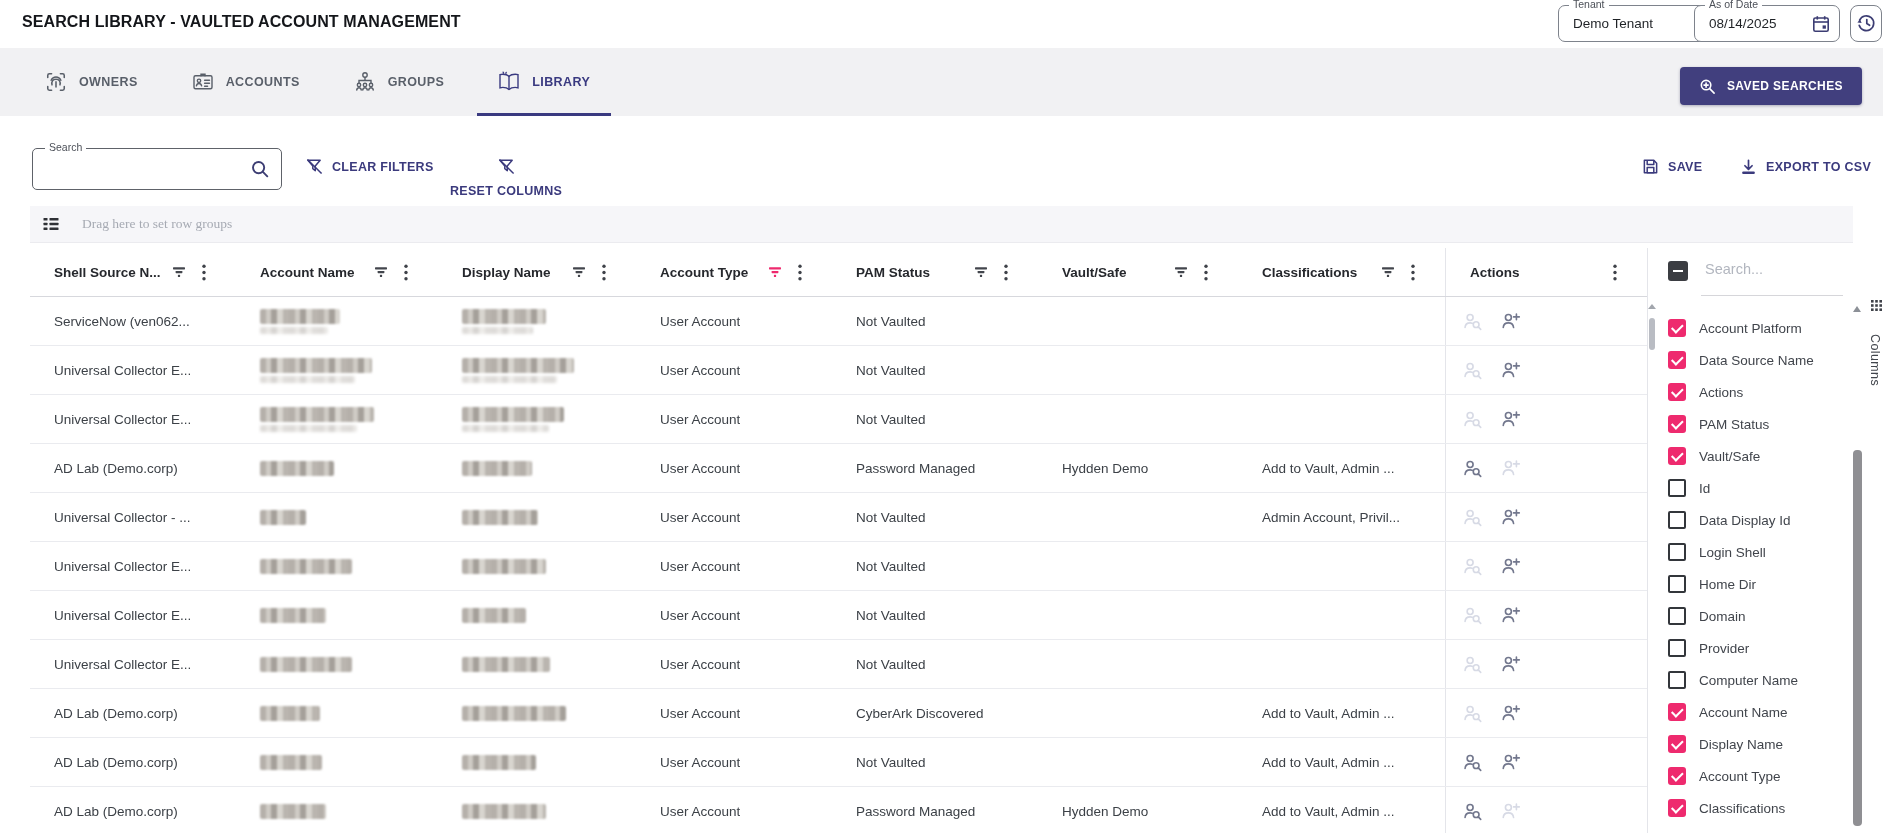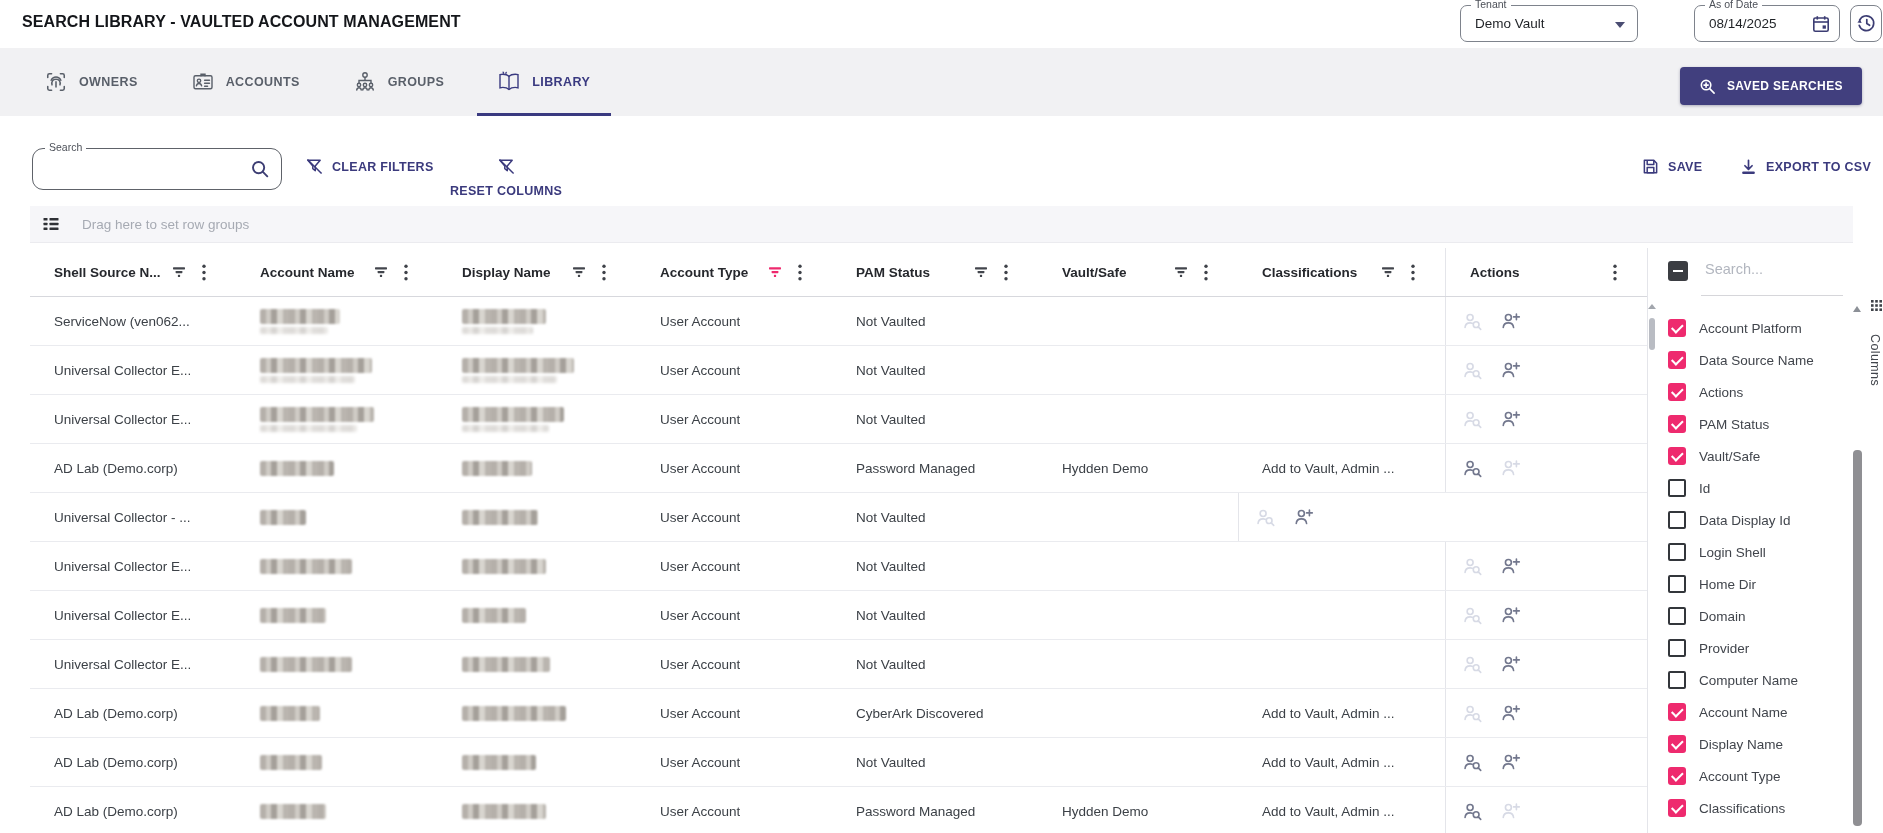--- a/index.html
+++ b/index.html
@@ -7,47 +7,47 @@
   #app{position:relative;width:1883px;height:833px;overflow:hidden;background:#fff;color:#3c4147;}
   svg{display:block;}
   button{font-family:inherit;cursor:pointer;}
 
   
   .titlebar{position:absolute;left:0;top:0;width:100%;height:48px;background:#fff;}
   .page-title{position:absolute;left:22px;top:13px;font-size:16px;font-weight:700;color:#14161a;letter-spacing:.1px;white-space:nowrap;}
   .ofield{position:absolute;top:5px;height:37px;border:1px solid #7e838c;border-radius:7px;background:#fff;box-sizing:border-box;}
   .ofield .flabel{position:absolute;left:10px;top:-8px;padding:0 4px;background:#fff;font-size:10.5px;color:#4c5058;white-space:nowrap;}
   .ofield .fvalue{position:absolute;left:14px;top:10px;font-size:13.5px;color:#1f2226;white-space:nowrap;}
-  #tenant-field{left:1460px;width:178px;}
+  #tenant-field{left:1558px;width:178px;}
   #asof-field{left:1694px;width:146px;}
   .caret{position:absolute;right:12px;top:16px;color:#4a4d72;}
   .cal-ic{position:absolute;right:8px;top:8px;color:#3c3d73;}
   .history-btn{position:absolute;left:1850px;top:5px;width:32px;height:37px;border:1px solid #7e838c;border-radius:8px;background:#fff;color:#3c3d73;display:flex;align-items:center;justify-content:center;padding:0;}
 
   
   .tabbar{position:absolute;left:0;top:48px;width:100%;height:68px;background:#f1f1f3;}
   .tabs{position:absolute;left:18px;top:0;height:100%;display:flex;}
   .tab{position:relative;display:flex;align-items:center;gap:12px;padding:0 27px;color:#595f69;font-size:12.5px;font-weight:700;letter-spacing:.4px;}
   .tab.active{color:#3a3a80;justify-content:flex-end;}
   .tab.active::after{content:'';position:absolute;left:6px;right:6px;bottom:0;height:3px;background:#3a3a80;}
   .saved-btn{position:absolute;right:21px;top:19px;height:38px;display:flex;align-items:center;gap:11px;background:#413f7e;color:#fff;border:none;border-radius:4px;padding:0 19px;font-size:12px;font-weight:700;letter-spacing:.4px;box-shadow:0 1px 3px rgba(40,40,80,.35);}
 
   
-  .search-field{position:absolute;left:32px;top:148px;width:250px;height:42px;border:1px solid #5e6269;border-radius:11px;box-sizing:border-box;background:#fff;}
+  .search-field{position:absolute;left:32px;top:148px;width:250px;height:42px;border:1px solid #5e6269;border-radius:5px;box-sizing:border-box;background:#fff;}
   .search-field .flabel{position:absolute;left:12px;top:-8px;padding:0 4px;background:#fff;font-size:10.5px;color:#4c5058;}
   .search-field input{position:absolute;left:12px;top:5px;width:195px;height:30px;border:none;outline:none;font-size:14px;color:#222;background:transparent;}
   .search-field .sicon{position:absolute;right:11px;top:10px;color:#3c3d73;}
   .tbtn{position:absolute;top:158px;display:flex;align-items:center;gap:9px;color:#3b3a7d;font-size:12.5px;font-weight:700;letter-spacing:.3px;background:none;border:none;padding:0;white-space:nowrap;}
   #clear-filters-btn{left:306px;}
   #reset-columns-btn{left:450px;flex-direction:column;}
   #save-btn{left:1642px;}
   #export-btn{left:1740px;text-align:right;}
 
   
-  .dragbar{position:absolute;left:30px;top:206px;width:1823px;height:37px;background:#f6f6f9;border-bottom:1px solid #ebebef;display:flex;align-items:center;box-sizing:border-box;}
+  .dragbar{position:absolute;left:30px;top:206px;width:1823px;height:37px;background:#f6f6f9;border-bottom:1px solid #ebebef;display:flex;align-items:center;box-sizing:border-box;font-family:Liberation Serif, serif;}
   .dragbar .gicon{margin-left:12px;color:#2f3136;}
   .dragbar span{margin-left:22px;color:#a6aab3;font-size:13.5px;}
 
   
   .grid{position:absolute;left:30px;top:248px;width:1617px;border-right:1px solid #e4e5ea;box-sizing:content-box;background:#fff;}
   .grid-header{display:flex;height:48px;border-bottom:1px solid #d7d8dd;background:#fff;}
   .hcell{display:flex;align-items:center;box-sizing:border-box;padding:0 30px 0 24px;}
   .hlabel{font-size:13.5px;font-weight:700;color:#26282d;white-space:nowrap;overflow:hidden;text-overflow:ellipsis;}
   .hspacer{flex:1;min-width:8px;}
   .funnel{color:#43464d;display:flex;}
@@ -103,21 +103,21 @@
 </head>
 <body>
 
 <div id="app">
 
   <div class="titlebar">
     <div class="page-title">SEARCH LIBRARY - VAULTED ACCOUNT MANAGEMENT</div>
 
     <div class="ofield" id="tenant-field">
       <span class="flabel">Tenant</span>
-      <span class="fvalue">Demo Vault</span>
+      <span class="fvalue">Demo Tenant</span>
       <span class="caret">
         <svg width="10" height="6" viewBox="0 0 10 6" fill="currentColor">
             <path d="M0 0h10L5 6z"></path>
           </svg>
       </span>
     </div>
 
     <div class="ofield" id="asof-field">
       <span class="flabel">As of Date</span>
       <span class="fvalue">08/14/2025</span>
@@ -608,20 +608,23 @@
             </div>
           </div>
           <div class="cell c3">
             <span class="ctext">User Account</span>
           </div>
           <div class="cell c4">
             <span class="ctext">Not Vaulted</span>
           </div>
           <div class="cell c5">
             <span class="ctext"></span>
+          </div>
+          <div class="cell c6">
+            <span class="ctext">Admin Account, Privil...</span>
           </div>
           <div class="cell c7 actions-cell">
             <button class="icon-btn off">
               <svg width="21" height="21" viewBox="0 0 22 22" fill="none" stroke="currentColor" stroke-width="1.7" stroke-linecap="round">
                 <circle cx="8.5" cy="6.8" r="3.1"></circle>
                 <path d="M3.2 17.3c.2-3 2.2-4.8 5.3-4.8.8 0 1.6.1 2.2.4"></path>
                 <circle cx="14.8" cy="14.3" r="3"></circle>
                 <path d="M17 16.6l2.6 2.6"></path>
               </svg>
             </button>

